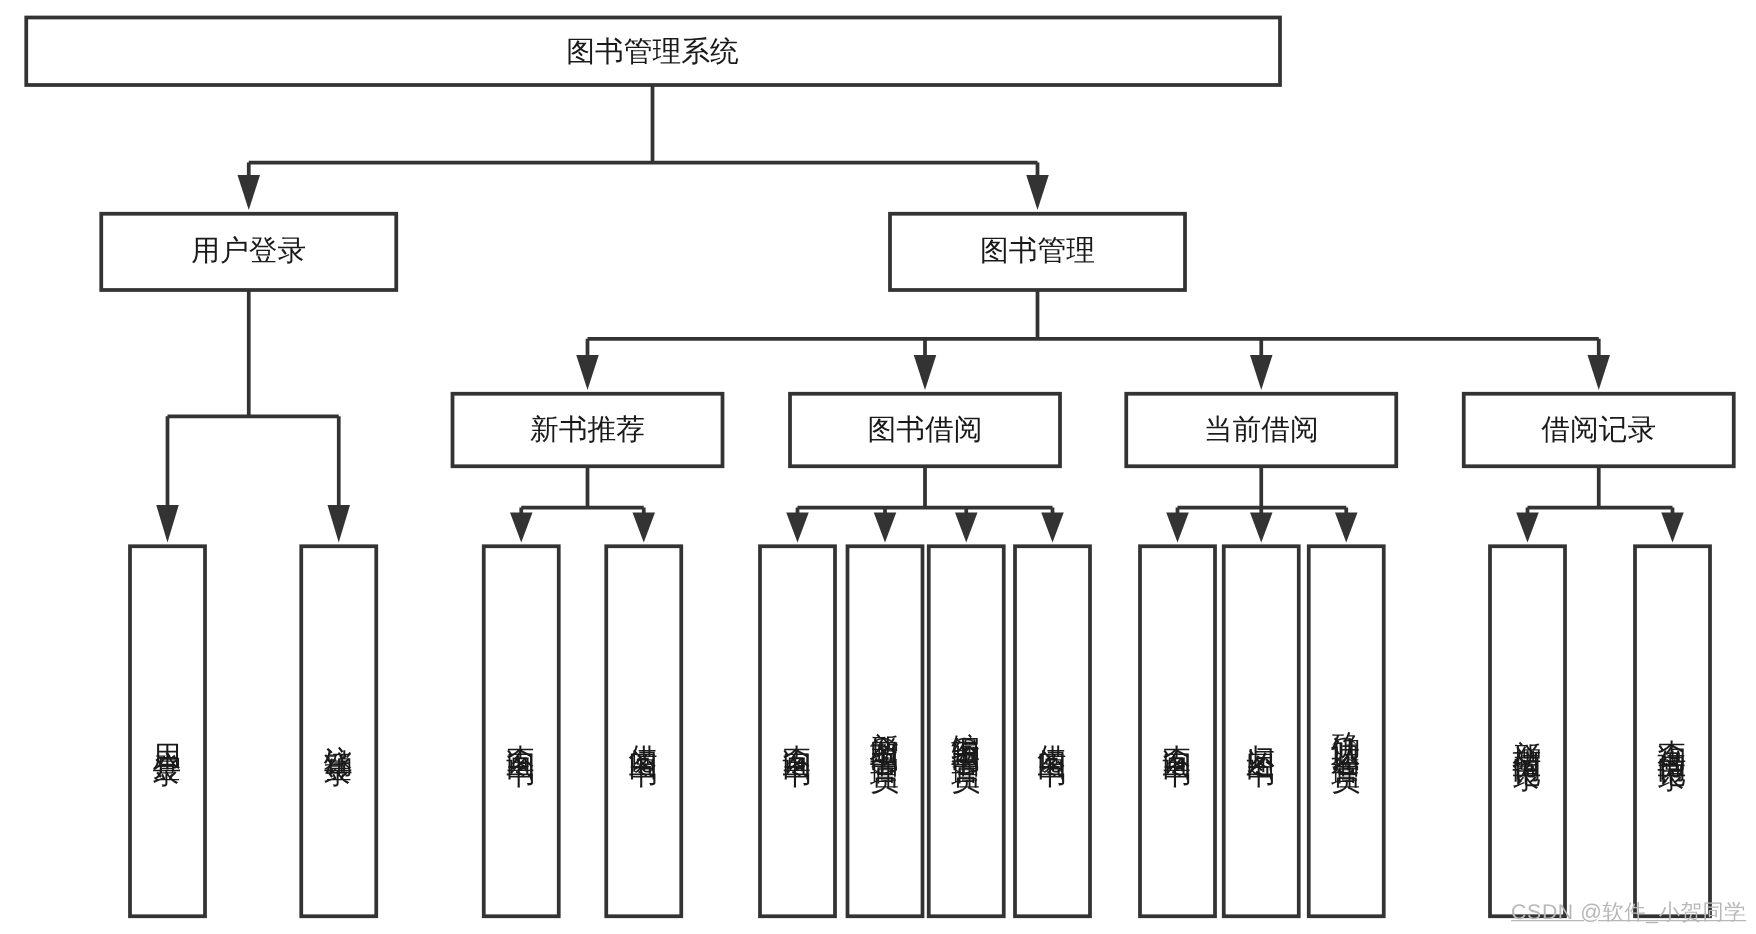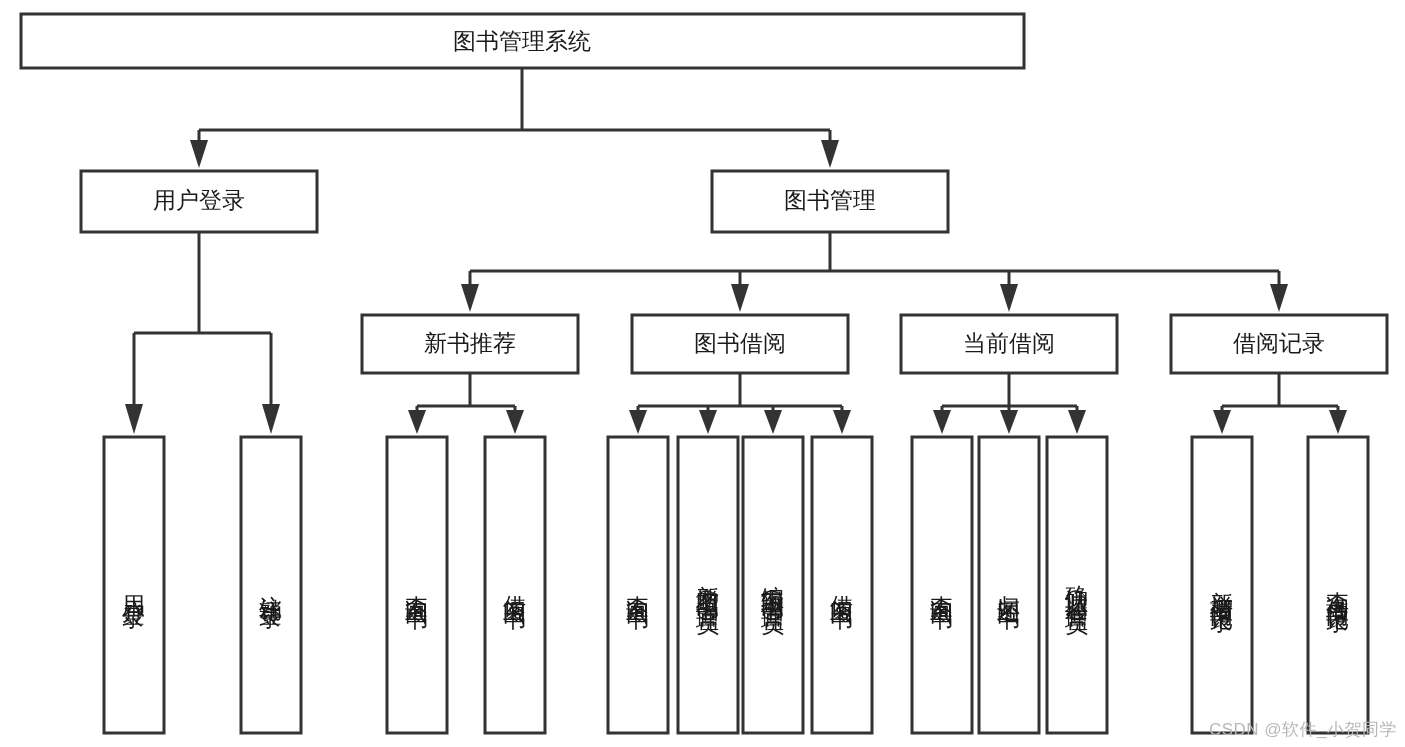--- a/index.html
+++ b/index.html
@@ -51,20 +51,21 @@
   }
   .watermark {
     position: absolute;
     right: 8px;
     bottom: 6px;
     font-family: "Liberation Sans", "DejaVu Sans", sans-serif;
     font-size: 17px;
     color: #b8b8b8;
     white-space: nowrap;
     letter-spacing: 0.5px;
+    text-decoration: underline;
   }
 </style>
 </head>
 <body>
 
 <svg id="diagram" viewBox="0 0 1405 747">
 
   <g>
 
     <path class="connector" d="M 522 68 L 522 130"></path>

